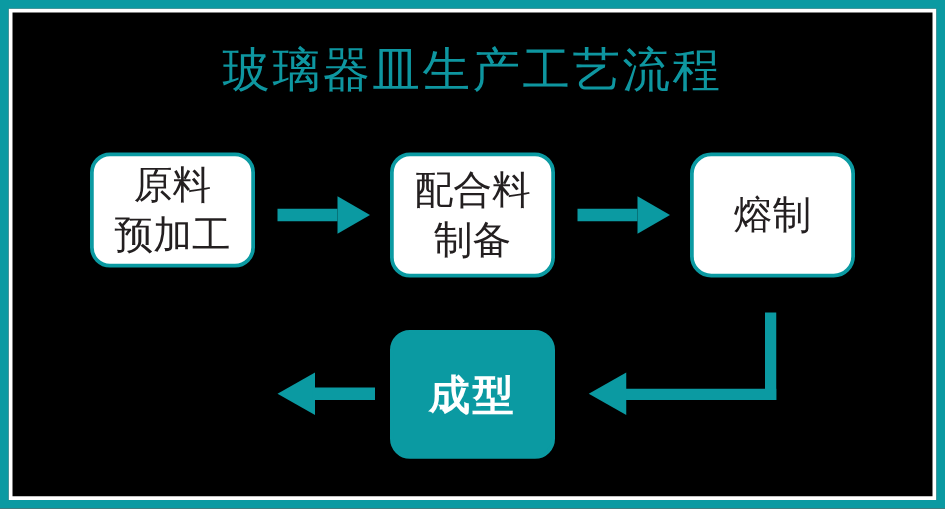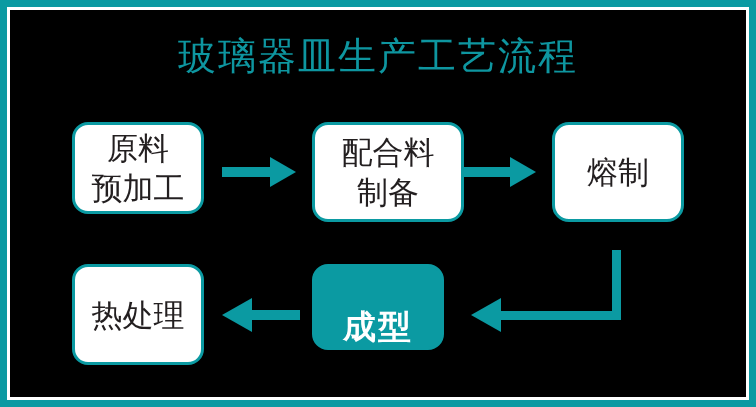--- a/index.html
+++ b/index.html
@@ -85,23 +85,23 @@
     letter-spacing: 2px;
   }
   .node .label {
     display: block;
     white-space: pre-line;
     padding: 0 4px;
   }
 
   
   #node-raw        { left: 72px;  top: 122px; width: 132px; height: 92px; }
-  #node-batch      { left: 312px; top: 122px; width: 152px; height: 100px; }
+  #node-batch      { left: 312px; top: 122px; width: 132px; height: 100px; }
   #node-melt       { left: 552px; top: 122px; width: 132px; height: 100px; border-radius: 17px; }
-  #node-forming    { left: 312px; top: 264px; width: 132px; height: 86px; align-items: flex-end; }
+  #node-forming    { left: 312px; top: 264px; width: 132px; height: 103px; }
   #node-annealing  { left: 72px;  top: 264px; width: 132px; height: 101px; }
 
   
   .arrow-right {
     position: absolute;
     height: 30px;
   }
   .arrow-right .shaft {
     position: absolute;
     left: 0;
@@ -216,23 +216,20 @@
   <div class="node plain" id="node-melt">
     <span class="label">熔制</span>
   </div>
 
   <div id="connector-melt-forming">
     <span class="v-seg"></span>
     <span class="h-seg"></span>
     <span class="elbow-head"></span>
   </div>
 
-  <div class="node plain" id="node-annealing">
-    <span class="label">热处理</span>
-  </div>
 
   <div class="arrow-left" id="arrow-3">
     <span class="head"></span>
     <span class="shaft"></span>
   </div>
 
   <div class="node filled" id="node-forming">
     <span class="label">成型</span>
   </div>
 

